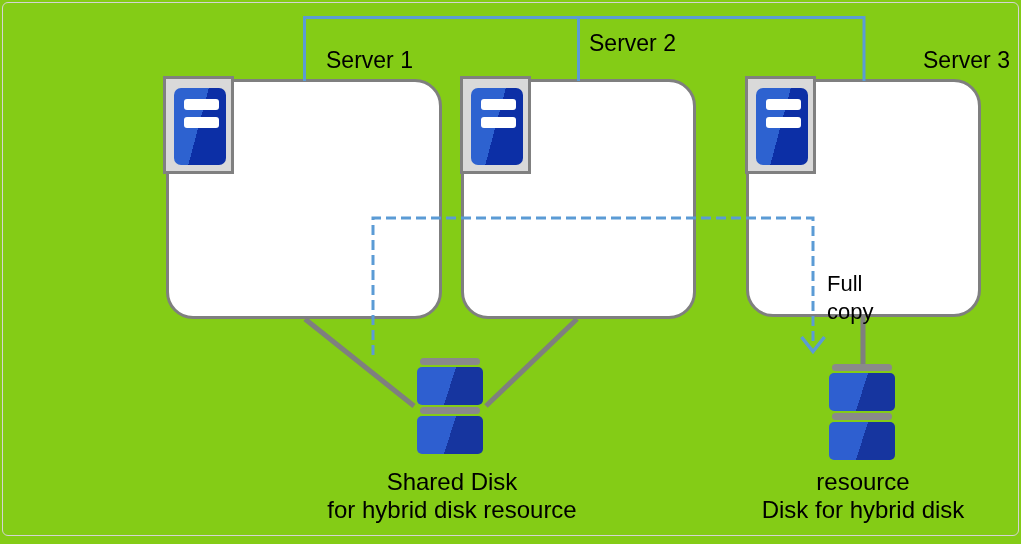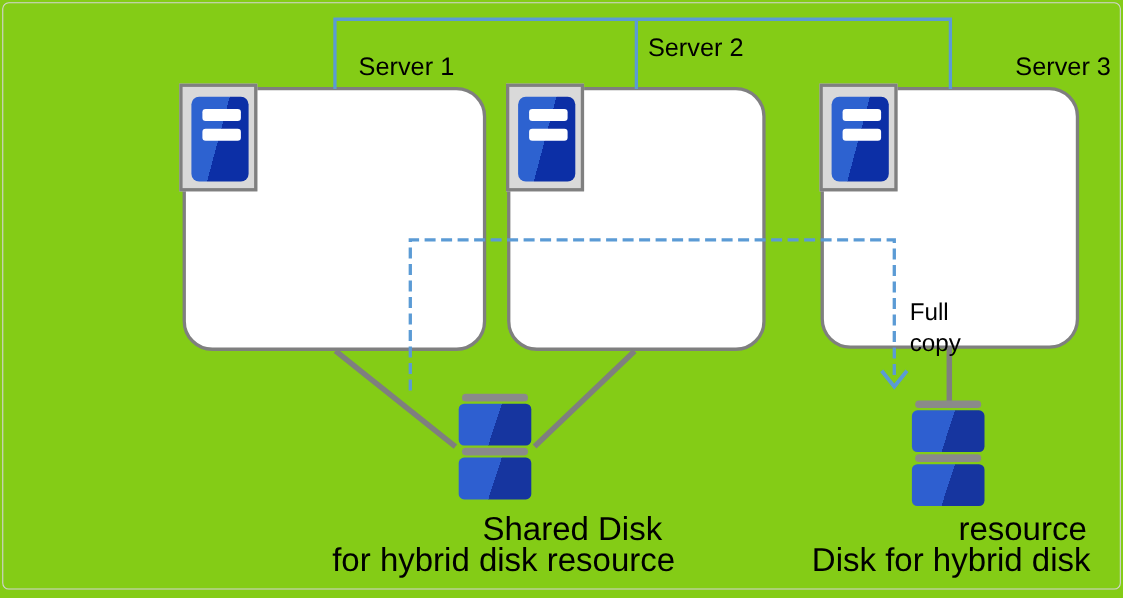--- a/index.html
+++ b/index.html
@@ -56,21 +56,21 @@
   .disk-body{
     width:66px;height:38px;border-radius:5px;margin:0 0 2px 0;
     background:linear-gradient(108deg,var(--disk_light_blue) 50%,var(--disk_dark_blue) 50%);
   }
   .label{position:absolute;z-index:7;white-space:nowrap;}
   .server-label{font-size:23px;line-height:26px;}
   #server1-label{left:326px;top:47px;}
   #server2-label{left:589px;top:30px;}
   #server3-label{left:875px;top:47px;margin-left:48px;}
   #full-copy-label{left:827px;top:226px;width:72px;font-size:22px;line-height:28px;white-space:normal;margin-top:44px;}
-  .disk-label{font-size:30px;line-height:28px;text-align:right;}
+  .disk-label{font-size:24px;line-height:28px;text-align:center;}
   #shared-disk-label{left:302px;top:468px;width:300px;}
   #hybrid-disk-label{left:738px;top:468px;width:250px;}
 </style>
 </head>
 <body>
 
 <div class="canvas">
   <div class="canvas-frame"></div>
 
   <div class="server-box" id="box1"></div>

